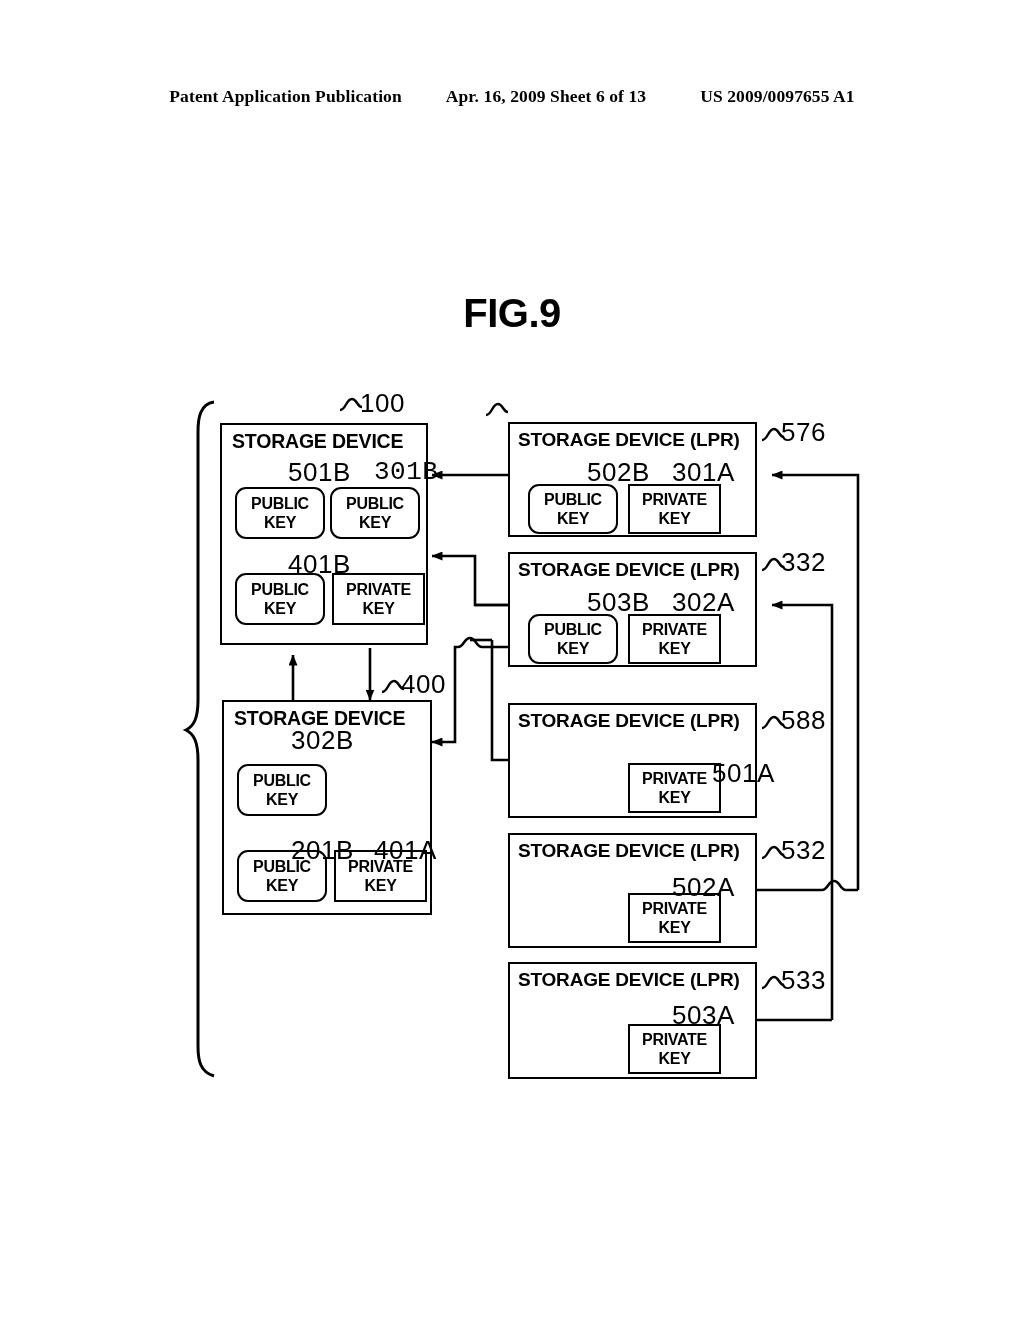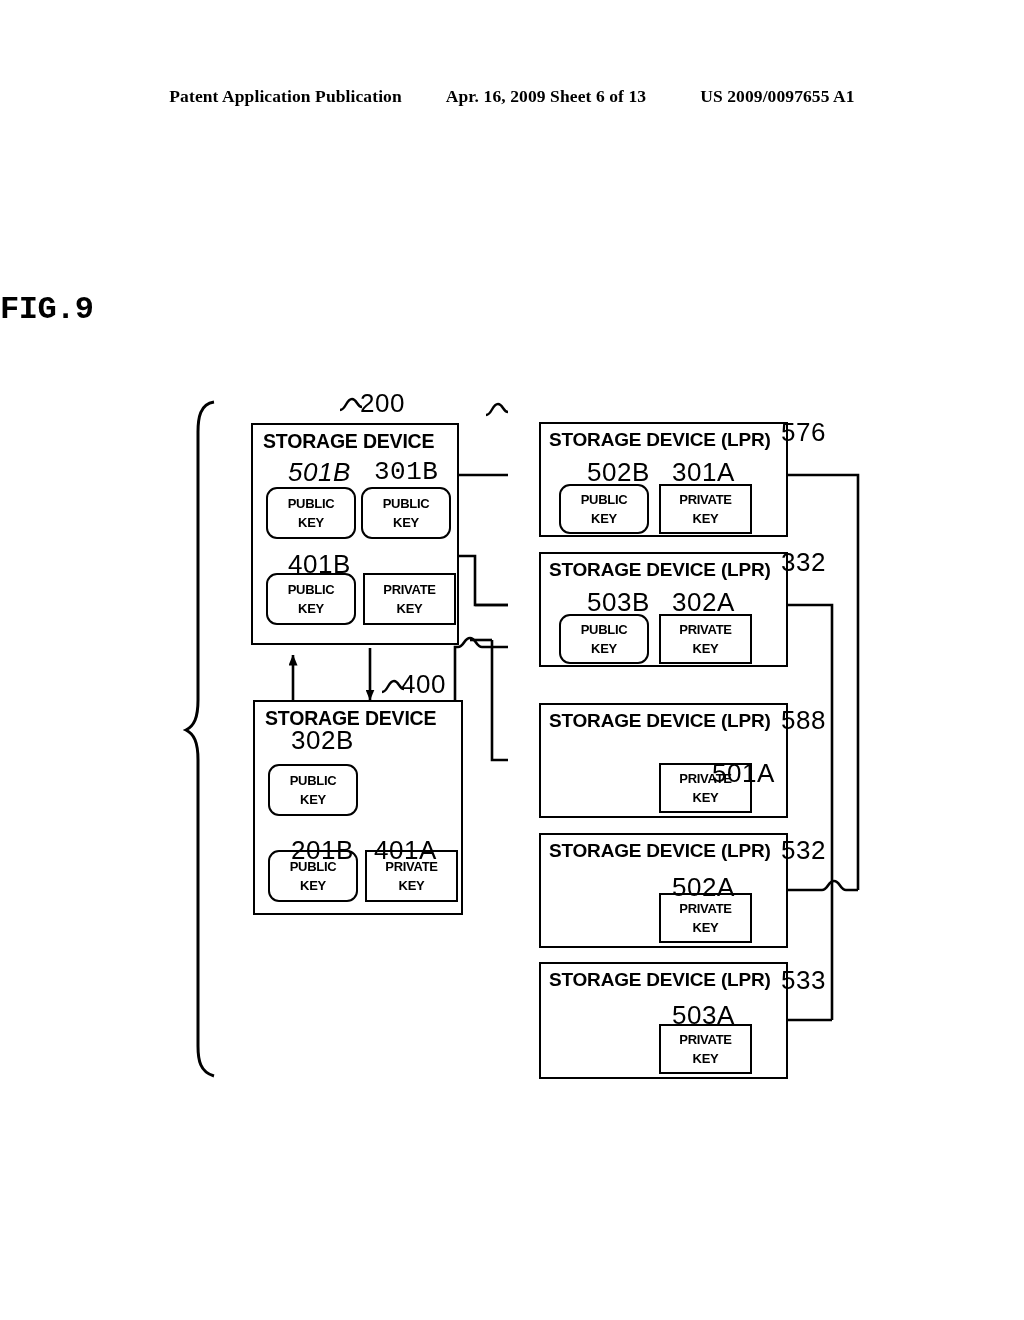--- a/index.html
+++ b/index.html
@@ -15,48 +15,47 @@
     font-family:"Liberation Serif", serif;
     font-weight:bold;font-size:17.5px;letter-spacing:.1px;
     white-space:nowrap;
   }
   #hdr .seg{display:inline-block;vertical-align:baseline;text-align:center;}
   #hdr .g1{width:44px;}
   #hdr .g2{width:54px;}
 
   
   #figtitle{
-    position:absolute;left:0;top:291px;width:1024px;
-    font-family:Liberation Mono, monospace;
-    font-weight:bold;font-size:32px;letter-spacing:-0.5px;
+    position:absolute;left:0;top:291px;width:1024px;text-align:center;
+    font-family:Liberation Sans, sans-serif;
+    font-weight:bold;font-size:40px;letter-spacing:-0.5px;
   }
 
   
   #canvas{position:absolute;left:0;top:0;width:1024px;height:1320px;}
   #wires{position:absolute;left:0;top:0;width:1024px;height:1320px;}
 
   
   .dev{
     position:absolute;border:2.5px solid #000;background:#fff;
     box-sizing:border-box;
-    margin-left:31px;
   }
   .dev .title{
     position:absolute;left:10px;top:5px;
     font-weight:bold;font-size:19.5px;letter-spacing:-0.2px;
     white-space:nowrap;
   }
   .dev.lpr .title{font-size:19px;left:8px;}
 
   
   .key{
     position:absolute;border:2.5px solid #000;background:#fff;
     box-sizing:border-box;
     display:flex;flex-direction:column;align-items:center;justify-content:center;
-    font-weight:bold;font-size:13px;line-height:19px;letter-spacing:-0.3px;
+    font-weight:bold;font-size:16px;line-height:19px;letter-spacing:-0.3px;
     text-align:center;
   }
   .key.pub{border-radius:11px;}
   .key span{display:block;}
 
   
   .ref{
     position:absolute;white-space:nowrap;
     font-size:26px;font-weight:400;letter-spacing:0.5px;
     font-family:"Liberation Sans", sans-serif;
@@ -217,22 +216,22 @@
   </div>
 
   <div class="dev lpr" style="left:508px;top:962px;width:249px;height:117px;">
     <div class="title">STORAGE DEVICE (LPR)</div>
     <div class="key priv" style="left:118px;top:60px;width:93px;height:50px;">
       <span>PRIVATE</span>
       <span>KEY</span>
     </div>
   </div>
 
-  <div class="ref" style="left:360px;top:388px;">200</div>
-  <div class="ref" style="left:288px;top:457px;font-style:italic;">501B</div>
+  <div class="ref" style="left:360px;top:388px;">100</div>
+  <div class="ref" style="left:288px;top:457px;">501B</div>
   <div class="ref" style="left:374px;top:457px;font-family:Liberation Mono, monospace;">301B</div>
   <div class="ref" style="left:288px;top:549px;">401B</div>
 
   <div class="ref" style="left:401px;top:669px;">400</div>
   <div class="ref" style="left:291px;top:725px;">302B</div>
   <div class="ref" style="left:291px;top:835px;">201B</div>
   <div class="ref" style="left:374px;top:835px;">401A</div>
 
   <div class="ref" style="left:781px;top:417px;">576</div>
   <div class="ref" style="left:587px;top:457px;">502B</div>

